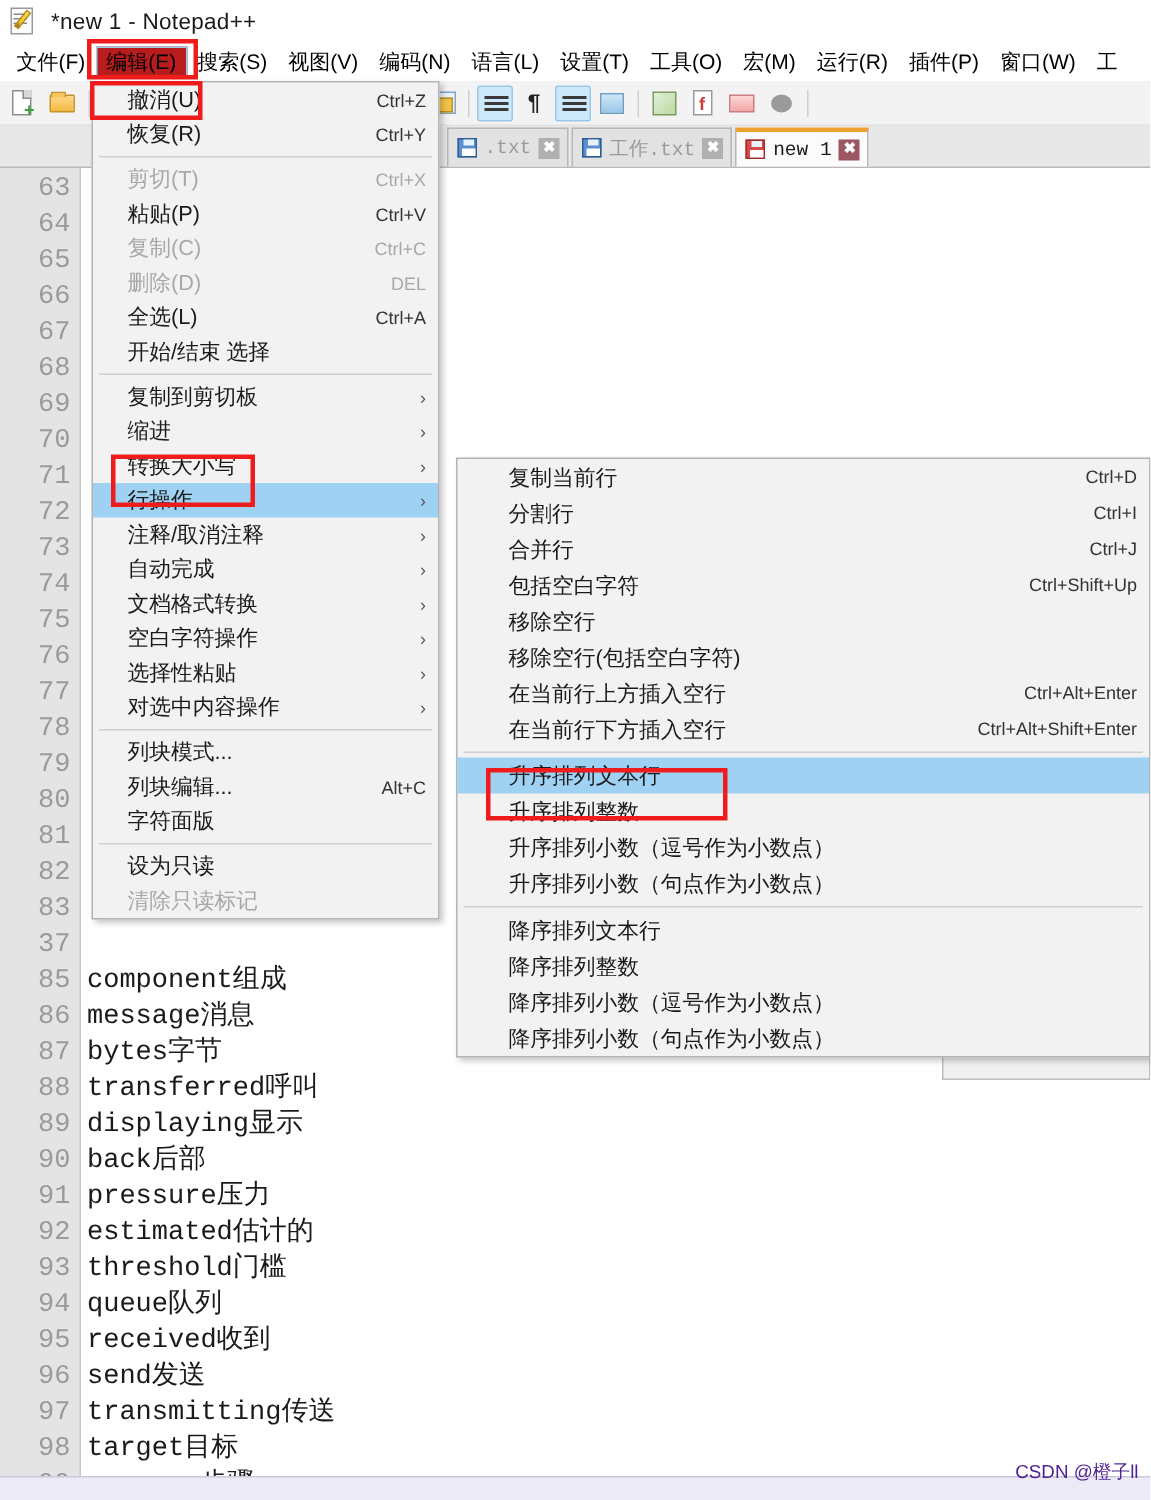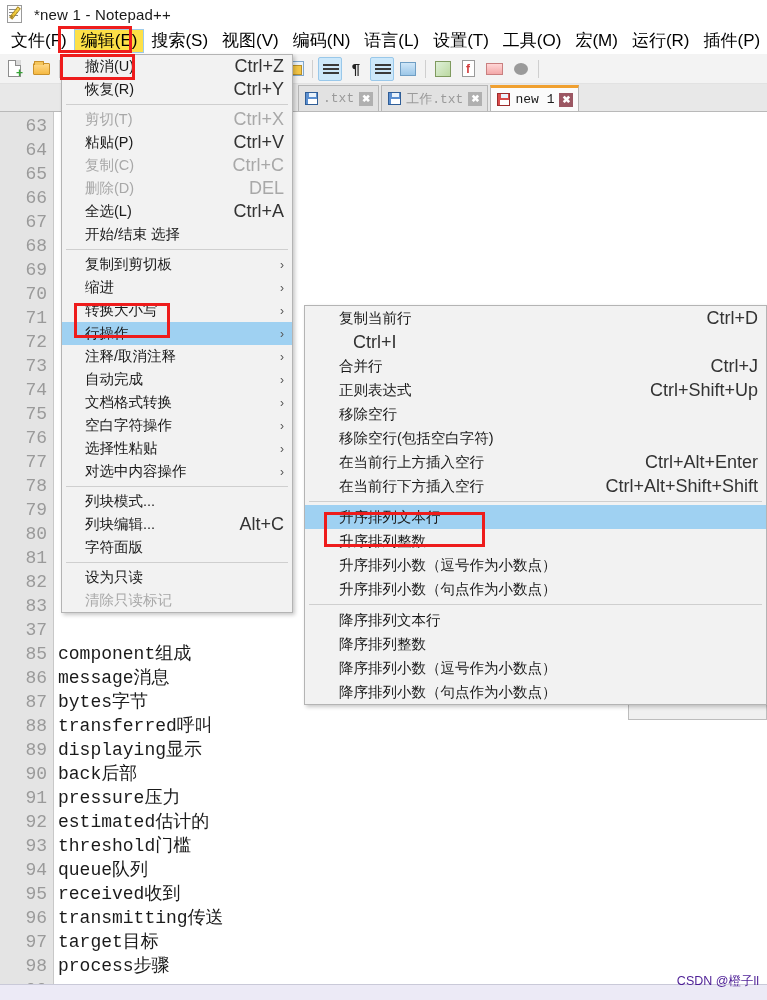--- a/index.html
+++ b/index.html
@@ -41,27 +41,27 @@
   }
   .title-text {
     font-size: 15px; color: #1a1a1a; letter-spacing: .2px; white-space: nowrap;
   }
 
   
   .menubar {
     position: absolute; left: 0; top: 28px; width: 658px; height: 26px;
     background: #ffffff;
     display: flex; align-items: center; padding-left: 4px;
-    font-size: 17px; color: #000;
+    font-size: 14px; color: #000;
   }
   .menubar .mi {
     padding: 3px 7px 4px 7px; white-space: nowrap; line-height: 1;
   }
   .menubar .mi.active {
-    background: #fde047; border: 1px solid #9ecbea;
+    background: #b91c1c; border: 1px solid #9ecbea;
     padding: 2px 6px 3px 6px;
   }
 
   
   .toolbar {
     position: absolute; left: 0; top: 54px; width: 767px; height: 30px;
     background: #f3f3f3; border-bottom: 1px solid #e2e2e2;
     display: flex; align-items: center; padding-left: 4px; gap: 2px;
   }
   .tbtn {
@@ -221,21 +221,21 @@
     position: absolute; background: #f2f2f2; border: 1px solid #b4b4b4;
     box-shadow: 2px 2px 4px rgba(0,0,0,.22);
     font-size: 14.5px; color: #1a1a1a; z-index: 40;
   }
   #edit-menu { left: 61px; top: 54px; width: 232px; }
   .mrow {
     height: 23px; display: flex; align-items: center;
     padding-left: 23px; padding-right: 8px; position: relative; white-space: nowrap;
   }
   .mrow .lbl { flex: 1; }
-  .mrow .acc { color: #333; font-size: 18px; padding-left: 14px; }
+  .mrow .acc { color: #333; font-size: 12px; padding-left: 14px; }
   .mrow .arrow { font-size: 12px; color: #555; margin-left: 8px; }
   .mrow.dis, .mrow.dis .acc { color: #a8a8a8; }
   .mrow.hl { background: #9fd1f2; }
   .msep { height: 1px; background: #cfcfcf; margin: 3px 4px; }
 
   
   #line-submenu { left: 304px; top: 305px; width: 463px; }
   #line-submenu .mrow { height: 24px; padding-left: 34px; }
 
   
@@ -457,20 +457,21 @@
         <div class="cl"><span>message消息</span></div>
         <div class="cl"><span>bytes字节</span></div>
         <div class="cl"><span>transferred呼叫</span></div>
         <div class="cl"><span>displaying显示</span></div>
         <div class="cl"><span>back后部</span></div>
         <div class="cl"><span>pressure压力</span></div>
         <div class="cl"><span>estimated估计的</span></div>
         <div class="cl"><span>threshold门槛</span></div>
         <div class="cl"><span>queue队列</span></div>
         <div class="cl"><span>received收到</span></div>
+        <div class="cl"><span>send发送</span></div>
         <div class="cl"><span>transmitting传送</span></div>
         <div class="cl"><span>target目标</span></div>
         <div class="cl"><span>process步骤</span></div>
       </div>
   </div>
 
   <div class="finddlg">
     <div class="ffield">正则表达式(上)</div>
     <div class="fsep"></div>
     <div class="fstatus">Replace All: 28 oc</div>
@@ -569,43 +570,44 @@
         <span class="lbl">清除只读标记</span>
       </div>
     </div>
 
   <div class="menu" id="line-submenu">
       <div class="mrow">
         <span class="lbl">复制当前行</span>
         <span class="acc">Ctrl+D</span>
       </div>
       <div class="mrow">
+        <span class="lbl">分割行</span>
         <span class="acc">Ctrl+I</span>
       </div>
       <div class="mrow">
         <span class="lbl">合并行</span>
         <span class="acc">Ctrl+J</span>
       </div>
       <div class="mrow">
-        <span class="lbl">正则表达式</span>
+        <span class="lbl">包括空白字符</span>
         <span class="acc">Ctrl+Shift+Up</span>
       </div>
       <div class="mrow">
         <span class="lbl">移除空行</span>
       </div>
       <div class="mrow">
         <span class="lbl">移除空行(包括空白字符)</span>
       </div>
       <div class="mrow">
         <span class="lbl">在当前行上方插入空行</span>
         <span class="acc">Ctrl+Alt+Enter</span>
       </div>
       <div class="mrow">
         <span class="lbl">在当前行下方插入空行</span>
-        <span class="acc">Ctrl+Alt+Shift+Shift</span>
+        <span class="acc">Ctrl+Alt+Shift+Enter</span>
       </div>
       <div class="msep"></div>
       <div class="mrow hl">
         <span class="lbl">升序排列文本行</span>
       </div>
       <div class="mrow">
         <span class="lbl">升序排列整数</span>
       </div>
       <div class="mrow">
         <span class="lbl">升序排列小数（逗号作为小数点）</span>

